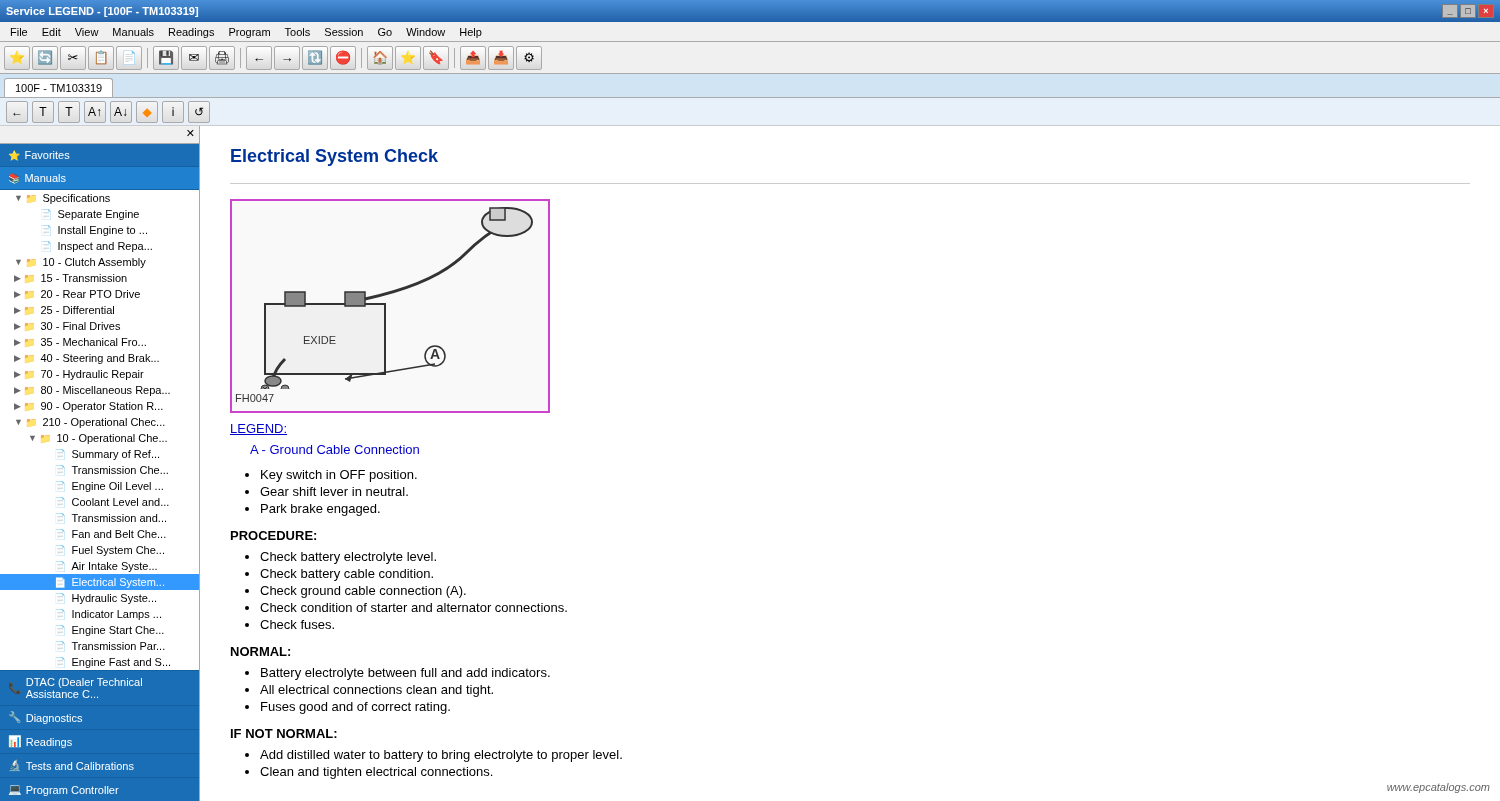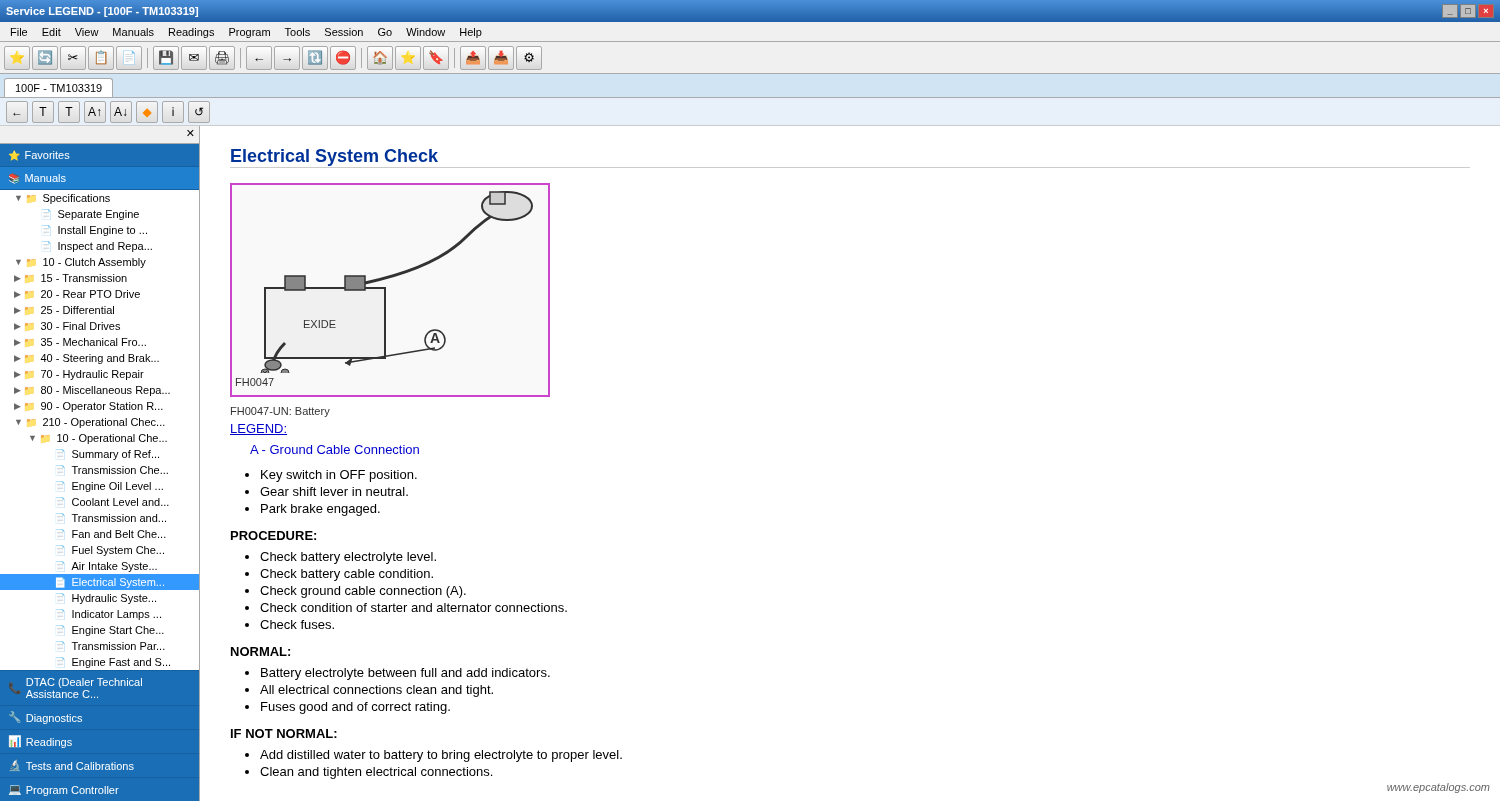--- a/index.html
+++ b/index.html
@@ -185,21 +185,21 @@
       padding: 20px 30px;
       position: relative;
     }
 
     .content-title {
       font-size: 18px;
       color: #003399;
       font-weight: bold;
       margin-bottom: 15px;
       border-bottom: 1px solid #ccc;
-      padding-bottom: 0;
+      padding-bottom: 16px;
     }
 
     .diagram-box {
       border: 2px solid #cc44cc;
       display: inline-block;
       padding: 3px;
       margin-bottom: 8px;
       background: #f9f9f9;
     }
 
@@ -552,21 +552,20 @@
 
         <circle cx="200" cy="152" r="10" fill="none" stroke="#333" stroke-width="1.5"></circle>
 
         <circle cx="30" cy="185" r="4" fill="#888" stroke="#333" stroke-width="1"></circle>
         <line x1="28" y1="183" x2="32" y2="187" stroke="#333" stroke-width="1"></line>
         <line x1="28" y1="187" x2="32" y2="183" stroke="#333" stroke-width="1"></line>
         <circle cx="50" cy="185" r="4" fill="#888" stroke="#333" stroke-width="1"></circle>
       </svg>
       <div class="diagram-caption">FH0047</div>
     </div>
-    <div class="diagram-caption">FH0047-UN: Battery</div>
 
     
     <a class="legend-link">LEGEND:</a>
     <div class="legend-item">A - Ground Cable Connection</div>
 
     
     <ul class="bullet-list">
       <li>Key switch in OFF position.</li>
       <li>Gear shift lever in neutral.</li>
       <li>Park brake engaged.</li>

